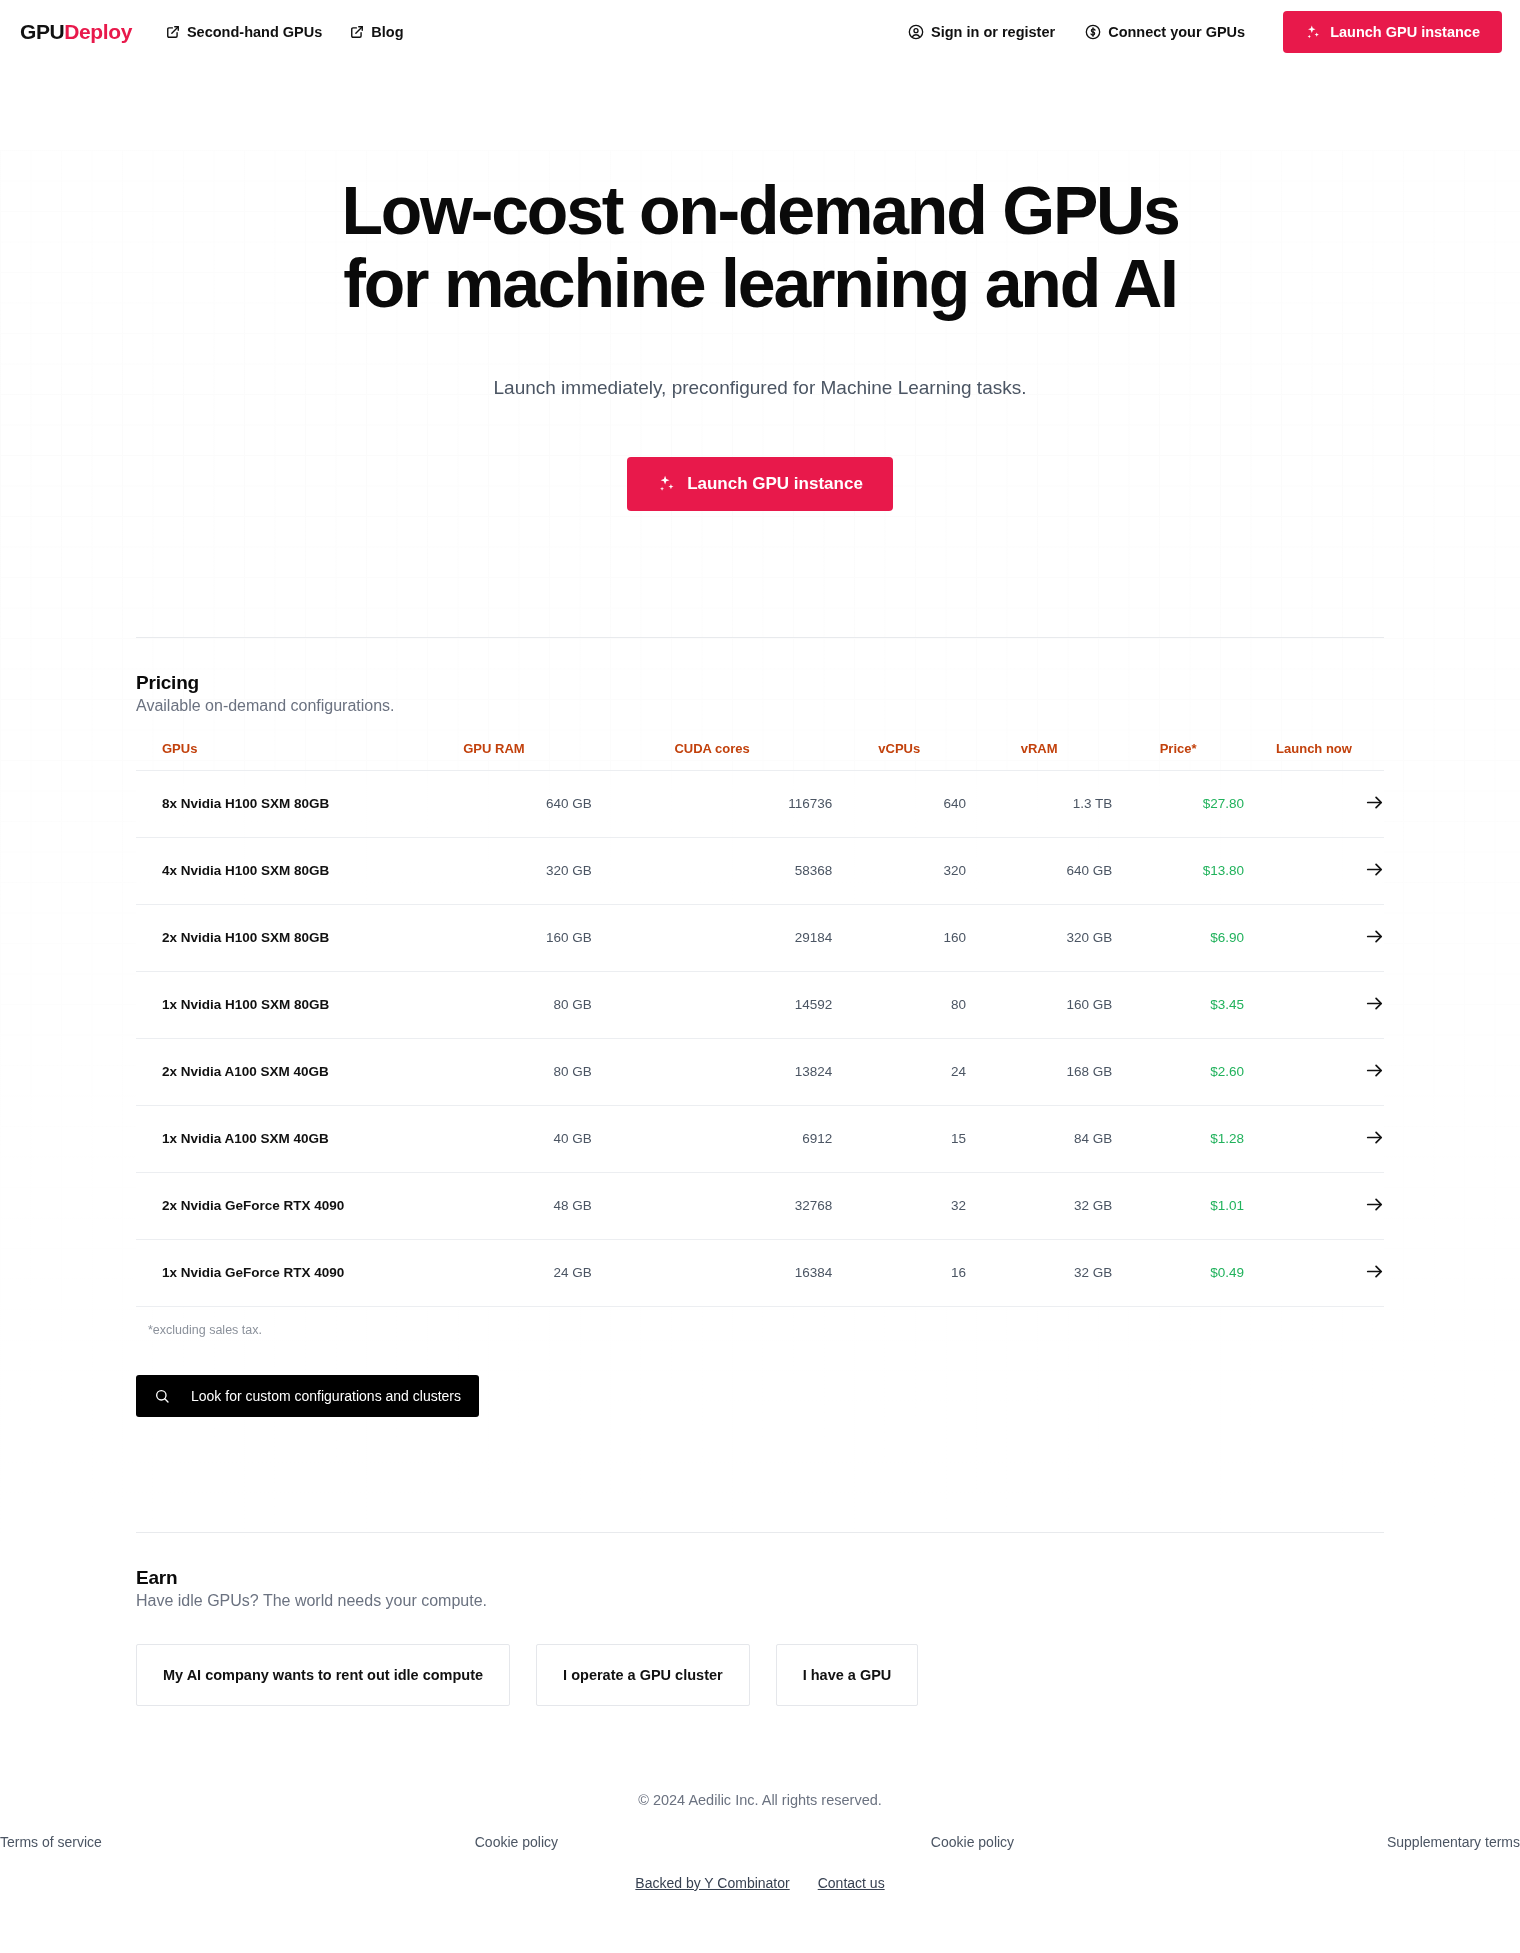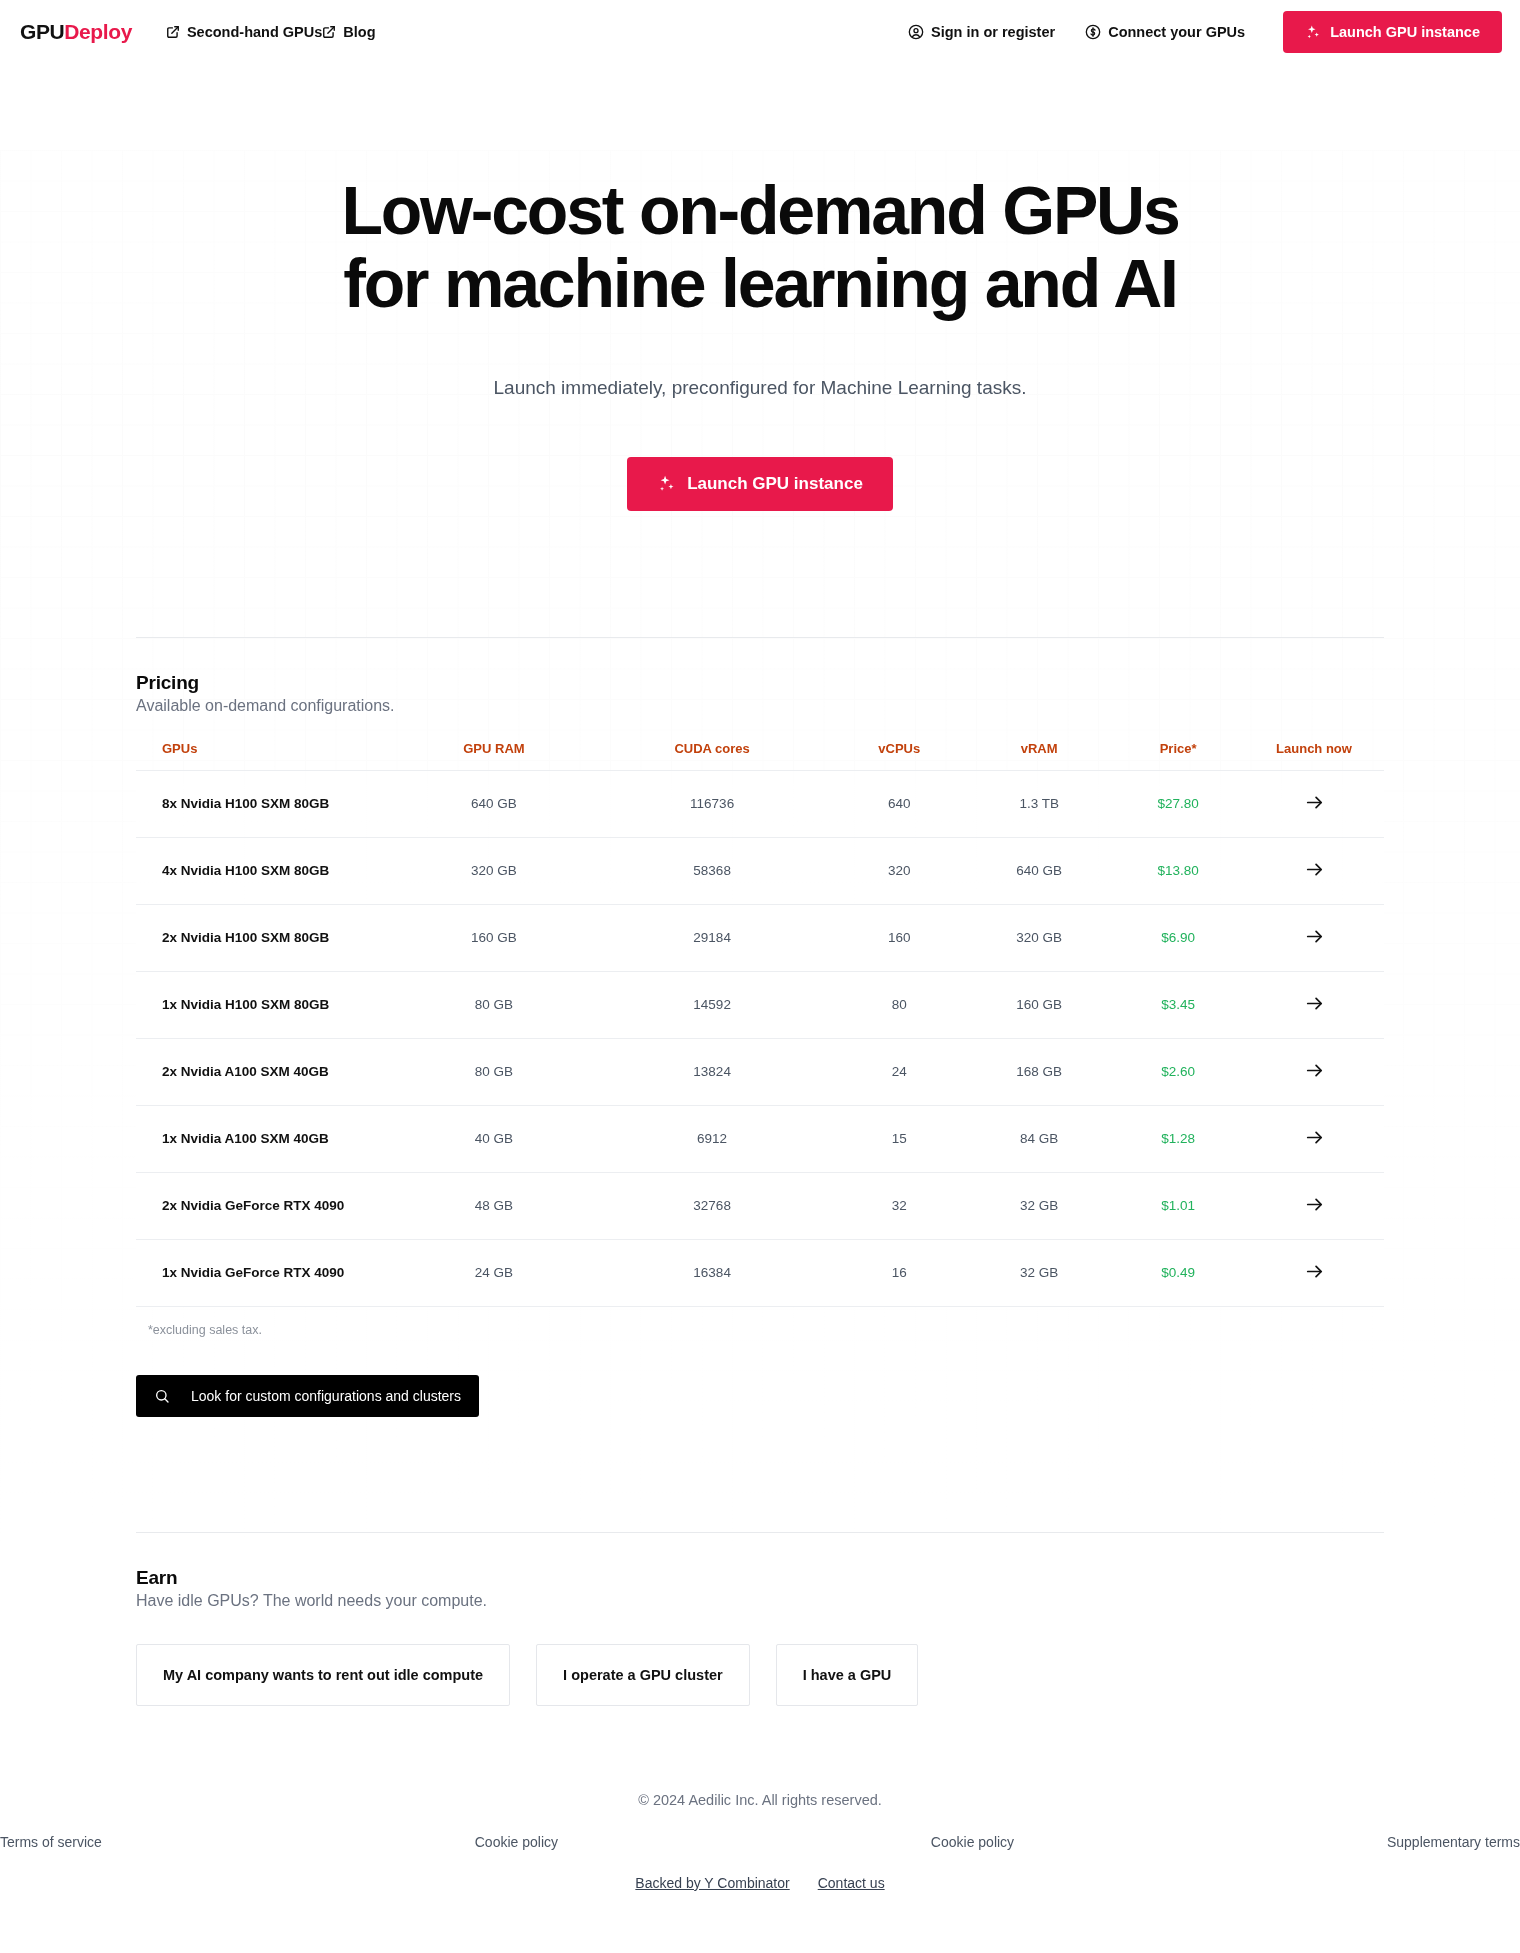--- a/index.html
+++ b/index.html
@@ -69,21 +69,21 @@
   .logo {
     font-size: 21px;
     font-weight: 700;
     letter-spacing: -0.4px;
     white-space: nowrap;
     margin-right: 34px;
   }
   .logo .gpu { color: #111111; }
   .logo .deploy { color: #e8194b; }
 
-  .nav-left { display: flex; align-items: center; }
+  .nav-left { display: flex; align-items: center; gap: 28px; }
   .nav-link {
     display: flex;
     align-items: center;
     gap: 7px;
     font-size: 14.5px;
     font-weight: 700;
     color: #111111;
     text-decoration: none;
     white-space: nowrap;
     cursor: pointer;
@@ -184,21 +184,21 @@
     font-weight: 700;
     color: #c2410c;
     padding: 0 0 14px 0;
     text-align: center;
     white-space: nowrap;
   }
   table.pricing thead th.col-gpus { text-align: left; padding-left: 26px; width: 260px; }
   table.pricing thead th.col-launch { width: 140px; }
   table.pricing tbody td {
     padding: 22px 0;
-    text-align: center;
+    text-align: right;
     color: #4b5563;
     border-top: 1px solid #eceef1;
     background: rgba(255,255,255,0.75);
   }
   table.pricing tbody tr:first-child td { border-top: 1px solid #eceef1; }
   table.pricing tbody td.cell-gpus {
     text-align: left;
     padding-left: 26px;
     font-weight: 700;
     color: #111111;

